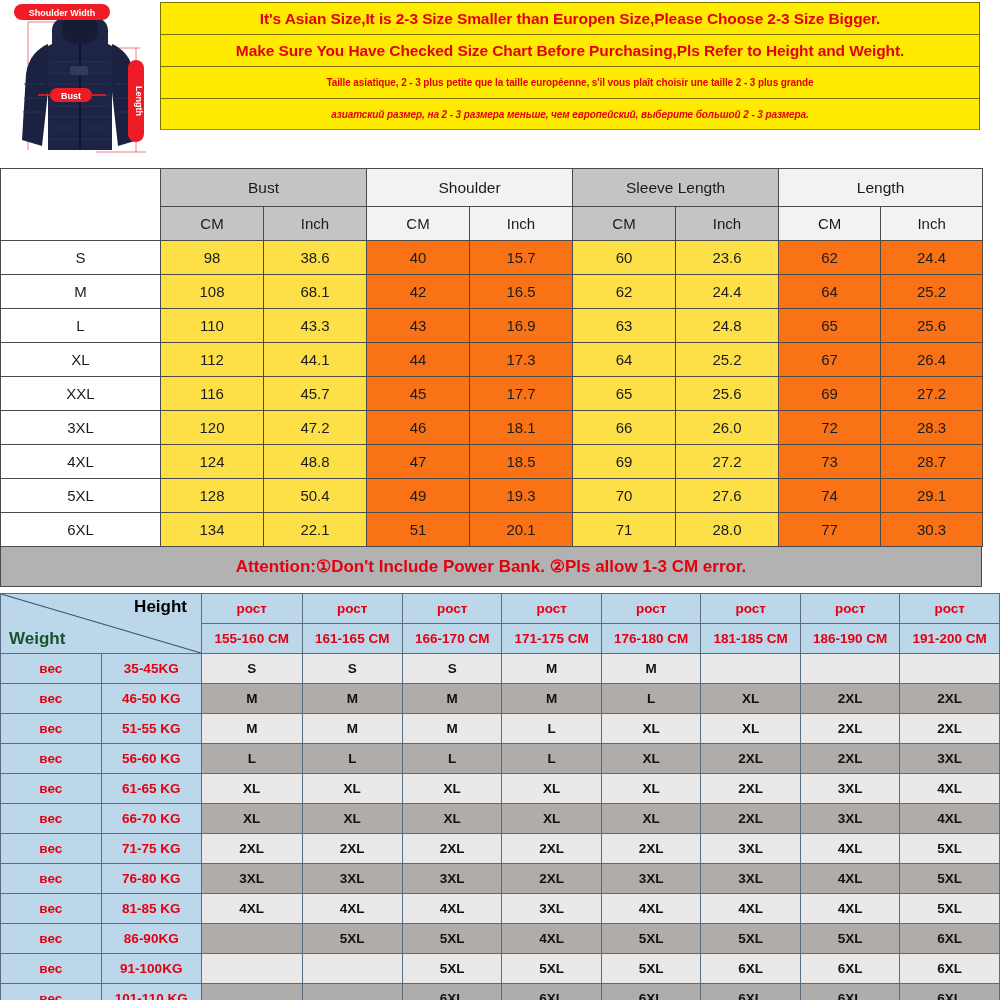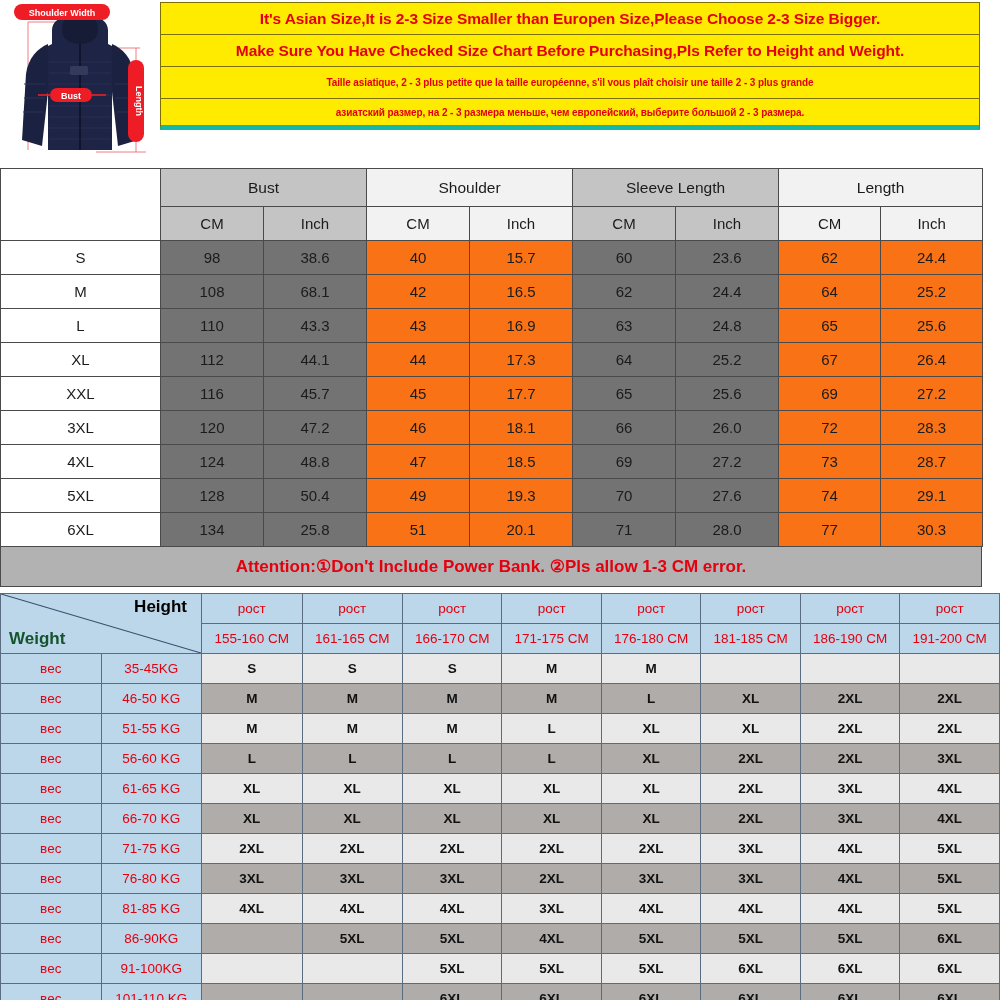--- a/index.html
+++ b/index.html
@@ -36,21 +36,21 @@
     height: 32px;
     display: flex; align-items: center; justify-content: center;
     color: #e3000f;
     font-weight: bold;
     font-size: 15.5px;
     white-space: nowrap;
     overflow: hidden;
     width: 820px;
     letter-spacing: -0.1px;
   }
-  .notice-line:last-child { border-bottom: 5px solid #14b8a6; }
+  .notice-line:last-child { border-bottom: 1px solid #14b8a6; font-style: italic; }
   .notice-line.sm { font-size: 10px; }
 
   
   .size-table {
     border-collapse: collapse;
     table-layout: fixed;
     width: 982px;
     margin: 0;
     font-size: 15px;
     color: #1b1b1b;
@@ -59,21 +59,21 @@
     border: 1px solid #4a4a4a;
     text-align: center;
     font-weight: normal;
     padding: 0;
     height: 34px;
   }
   .size-table .hdr-top { height: 38px; font-size: 15.5px; }
   .col-size   { width: 160px; background: #ffffff; }
   .grp-gray   { background: #c4c4c4; }
   .grp-white  { background: #f2f2f2; }
-  .cell-gray  { background: #737373; }
+  .cell-gray  { background: #fde047; }
   .cell-white { background: #f97316; }
 
   
   .attention-bar {
     width: 982px; height: 40px;
     background: #b2b2b2;
     border: 1px solid #4a4a4a;
     border-top: none;
     display: flex; align-items: center; justify-content: center;
     color: #e3000f; font-weight: bold; font-size: 17px;
@@ -87,21 +87,21 @@
     table-layout: fixed;
     width: 1000px;
     font-size: 13px;
   }
   .hw-table td {
     border: 1px solid #5a6c80;
     text-align: center;
     padding: 0;
     height: 30px;
   }
-  .hw-blue { background: #bcd6ea; color: #e3000f; font-weight: normal; }
+  .hw-blue { background: #bcd6ea; color: #e3000f; font-weight: bold; }
   .hw-diag {
     position: relative;
     background: #bcd6ea;
     width: 200px; height: 66px;
     overflow: hidden;
   }
   .hw-diag .diag-line {
     position: absolute; left: 0; top: 0; width: 100%; height: 100%;
   }
   .hw-diag .lbl-height {
@@ -314,21 +314,21 @@
           <td class="cell-white">49</td>
           <td class="cell-white">19.3</td>
           <td class="cell-gray">70</td>
           <td class="cell-gray">27.6</td>
           <td class="cell-white">74</td>
           <td class="cell-white">29.1</td>
         </tr>
         <tr>
           <td class="col-size">6XL</td>
           <td class="cell-gray">134</td>
-          <td class="cell-gray">25.8</td>
+          <td class="cell-gray">22.1</td>
           <td class="cell-white">51</td>
           <td class="cell-white">20.1</td>
           <td class="cell-gray">71</td>
           <td class="cell-gray">28.0</td>
           <td class="cell-white">77</td>
           <td class="cell-white">30.3</td>
         </tr>
       </tbody>
   </table>
 

